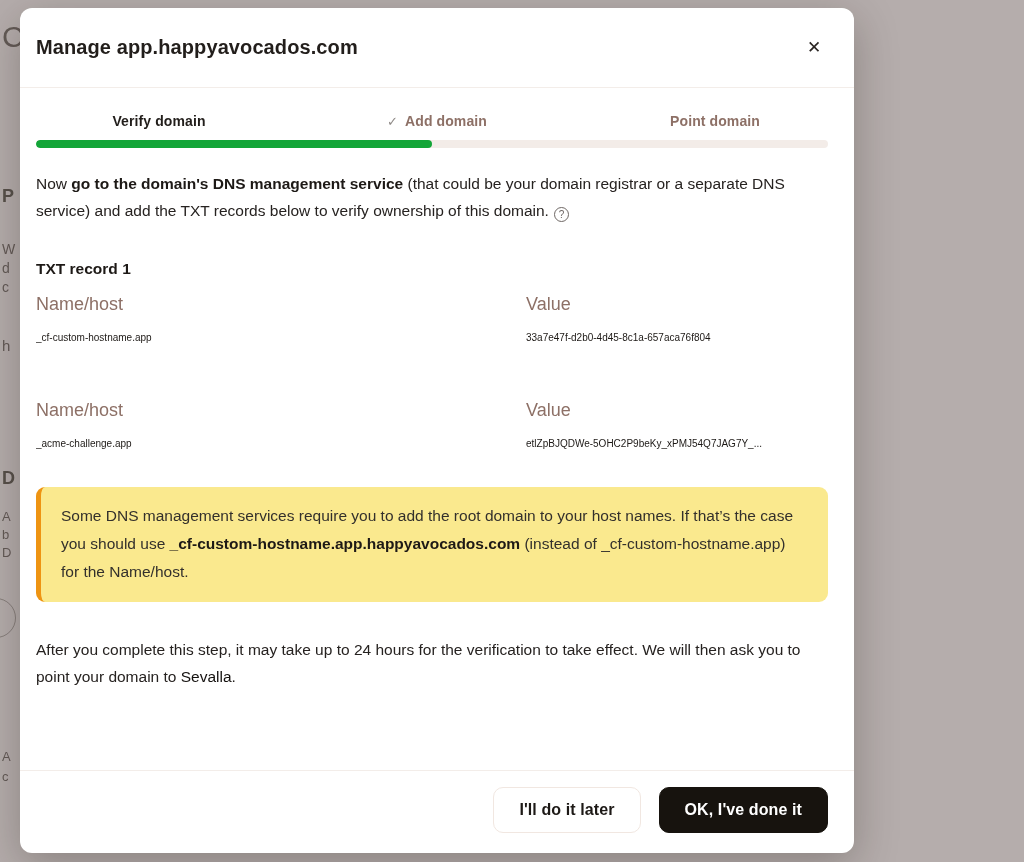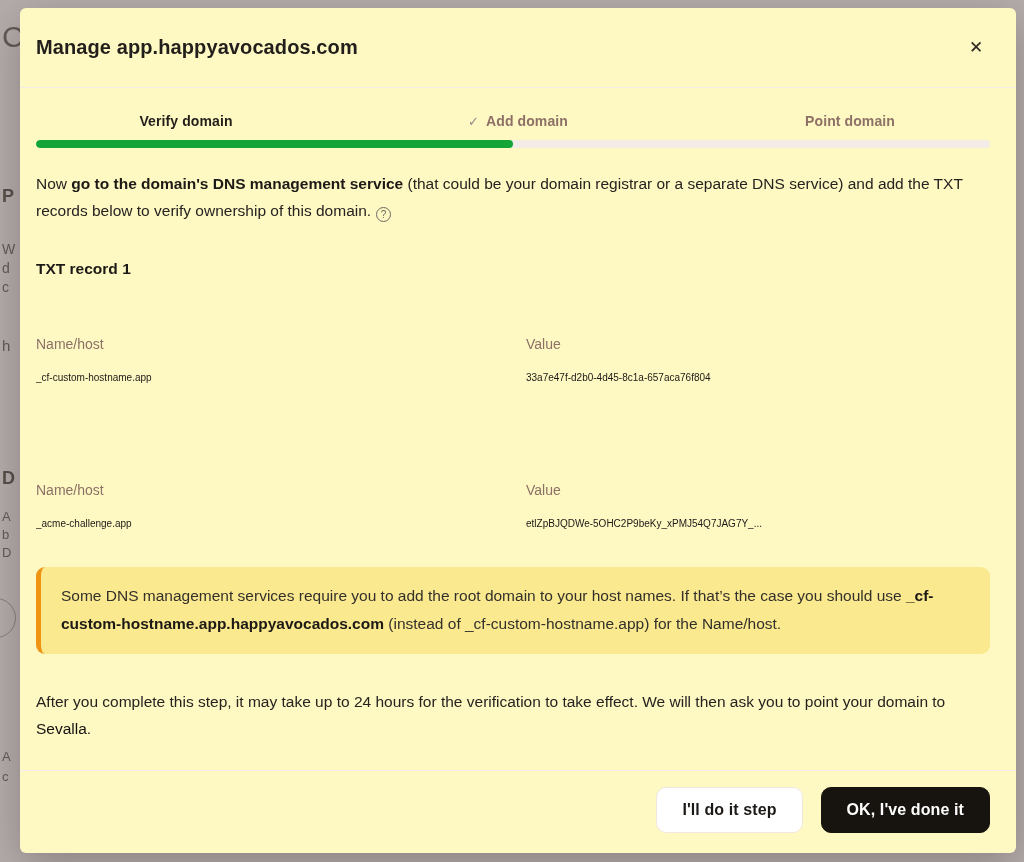--- a/index.html
+++ b/index.html
@@ -26,23 +26,23 @@
     left: -24px; top: 598px;
     width: 40px; height: 40px;
     border: 1.5px solid rgba(80,70,66,.45);
     border-radius: 50%;
   }
 
   
   .modal {
     position: absolute;
     left: 20px; top: 8px;
-    width: 996px; height: 845px;
-    background: #fef9c3;
-    border-radius: 6px;
+    width: 834px; height: 845px;
+    background: #ffffff;
+    border-radius: 12px;
     box-shadow: 0 12px 44px rgba(30,20,15,.28);
     display: flex;
     flex-direction: column;
     overflow: hidden;
   }
 
   
   .modal-header {
     height: 80px;
     flex: 0 0 80px;
@@ -118,21 +118,21 @@
 
   .record { margin-top: 31px; }
   .record + .record { margin-top: 53px; }
   .record-heading { font-size: 15.5px; font-weight: bold; color: #1d1916; }
   .record-grid {
     display: grid;
     grid-template-columns: 490px 1fr;
     margin-top: 13px;
     row-gap: 15px;
   }
-  .field-label { font-size: 14px; color: #8d7066; font-weight: 500; line-height: 18px; margin-top: 40px; }
+  .field-label { font-size: 18px; color: #8d7066; font-weight: 500; line-height: 18px; }
   .field-value { font-size: 10px; color: #1d1916; line-height: 20px; overflow: hidden; white-space: nowrap; }
 
   .warning {
     margin-top: 33px;
     background: #fae98e;
     border-left: 5px solid #ee9412;
     border-radius: 9px;
     padding: 15px 24px 16px 20px;
     font-size: 15.5px;
     line-height: 28px;
@@ -239,17 +239,17 @@
       </div>
     </div>
 
     <div class="warning"><span>Some DNS management services require you to add the root domain to your host names. If that’s the case you should use </span><b>_cf-custom-hostname.app.happyavocados.com</b><span> (instead of _cf-custom-hostname.app) for the Name/host.</span></div>
 
     <p class="outro"><span>After you complete this step, it may take up to 24 hours for the verification to take effect. We will then ask you to point your domain to </span><span class="brand">Sevalla</span><span>.</span></p>
 
   </div>
 
   <div class="modal-footer">
-    <button class="btn btn-secondary">I'll do it step</button>
+    <button class="btn btn-secondary">I'll do it later</button>
     <button class="btn btn-primary">OK, I've done it</button>
   </div>
 
 </div>
 
 </body></html>

